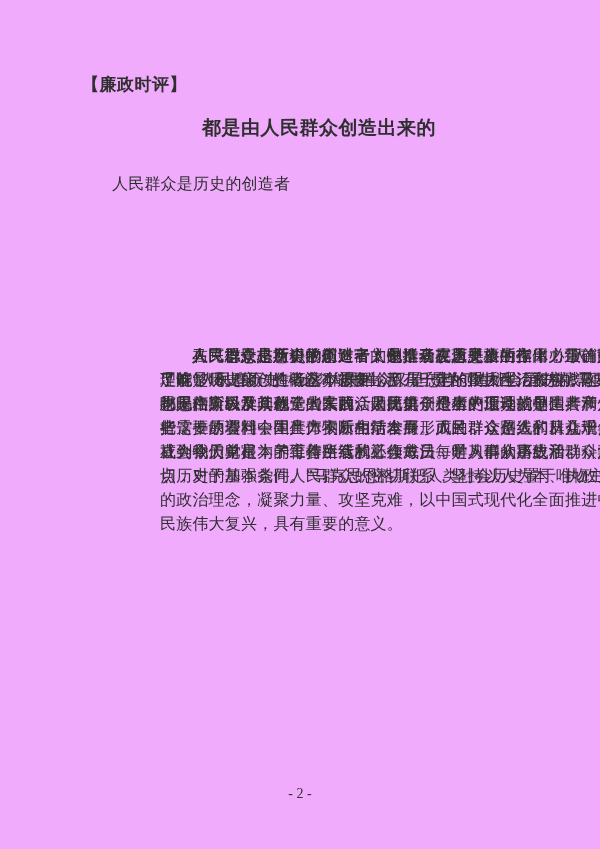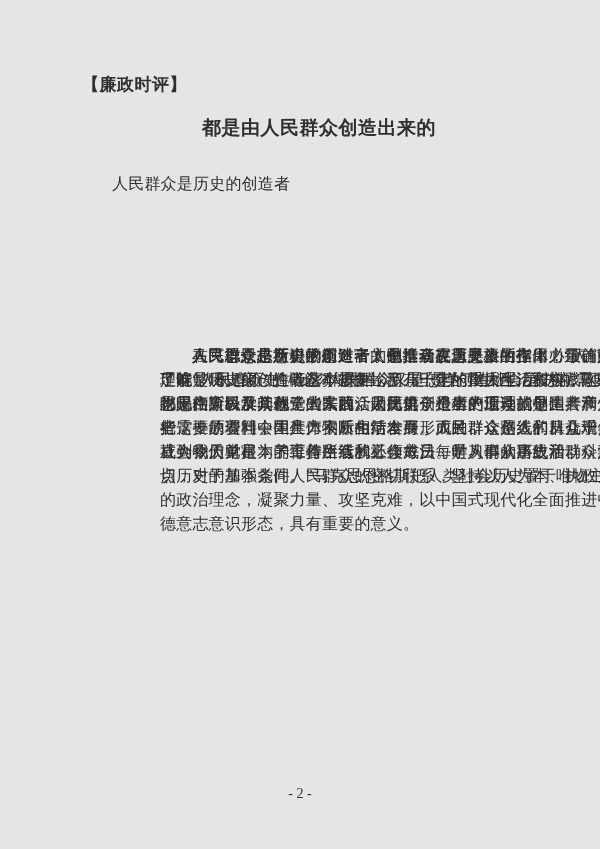--- a/index.html
+++ b/index.html
@@ -4,21 +4,21 @@
 <style>
   html, body {
     margin: 0;
     padding: 0;
     background: #ffffff;
   }
   .page {
     position: relative;
     width: 600px;
     height: 849px;
-    background: #e5e5e5;
+    background: #f0abfc;
     overflow: hidden;
     font-family: "Liberation Serif", "DejaVu Serif", serif;
     color: #2f2f2f;
   }
   .category {
     position: absolute;
     top: 74px;
     left: 82px;
     font-size: 17px;
     line-height: 22px;
@@ -81,21 +81,21 @@
 
   <div class="body" id="doc-body">
       <div class="para body">
         <div class="line first">人民群众是历史的创造者，是推动改革开放的主体力量。如何</div>
         <div class="line">理解“人民群众”的概念?人民群众又是怎样创造社会历史的?马克</div>
         <div class="line">思恩格斯科学阐释了人民群众是历史创造者的原理。中国共产党人</div>
         <div class="line">把这一原理同中国具体实际相结合而形成的群众路线和群众观点，</div>
         <div class="line">成为我们党根本的工作路线和工作方法。学习群众路线和群众观</div>
         <div class="line">点，对于加强党同人民群众的密切联系，坚持以人为本、执政为民</div>
         <div class="line">的政治理念，凝聚力量、攻坚克难，以中国式现代化全面推进中华</div>
-        <div class="line last">德意志意识形态，具有重要的意义。</div>
+        <div class="line last">民族伟大复兴，具有重要的意义。</div>
       </div>
       <div class="para subheading">
         <div class="line first last">人民群众是历史的创造者</div>
       </div>
       <div class="para body">
         <div class="line first">马克思恩格斯科学阐述了人民群众在历史上的作用，正确回答</div>
         <div class="line">了谁是历史的创造者这个被争论了几千年的重大理论和实践问题，</div>
         <div class="line last">为无产阶级及其政党的实践活动提供了根本的理论指导。</div>
       </div>
       <div class="para body">

